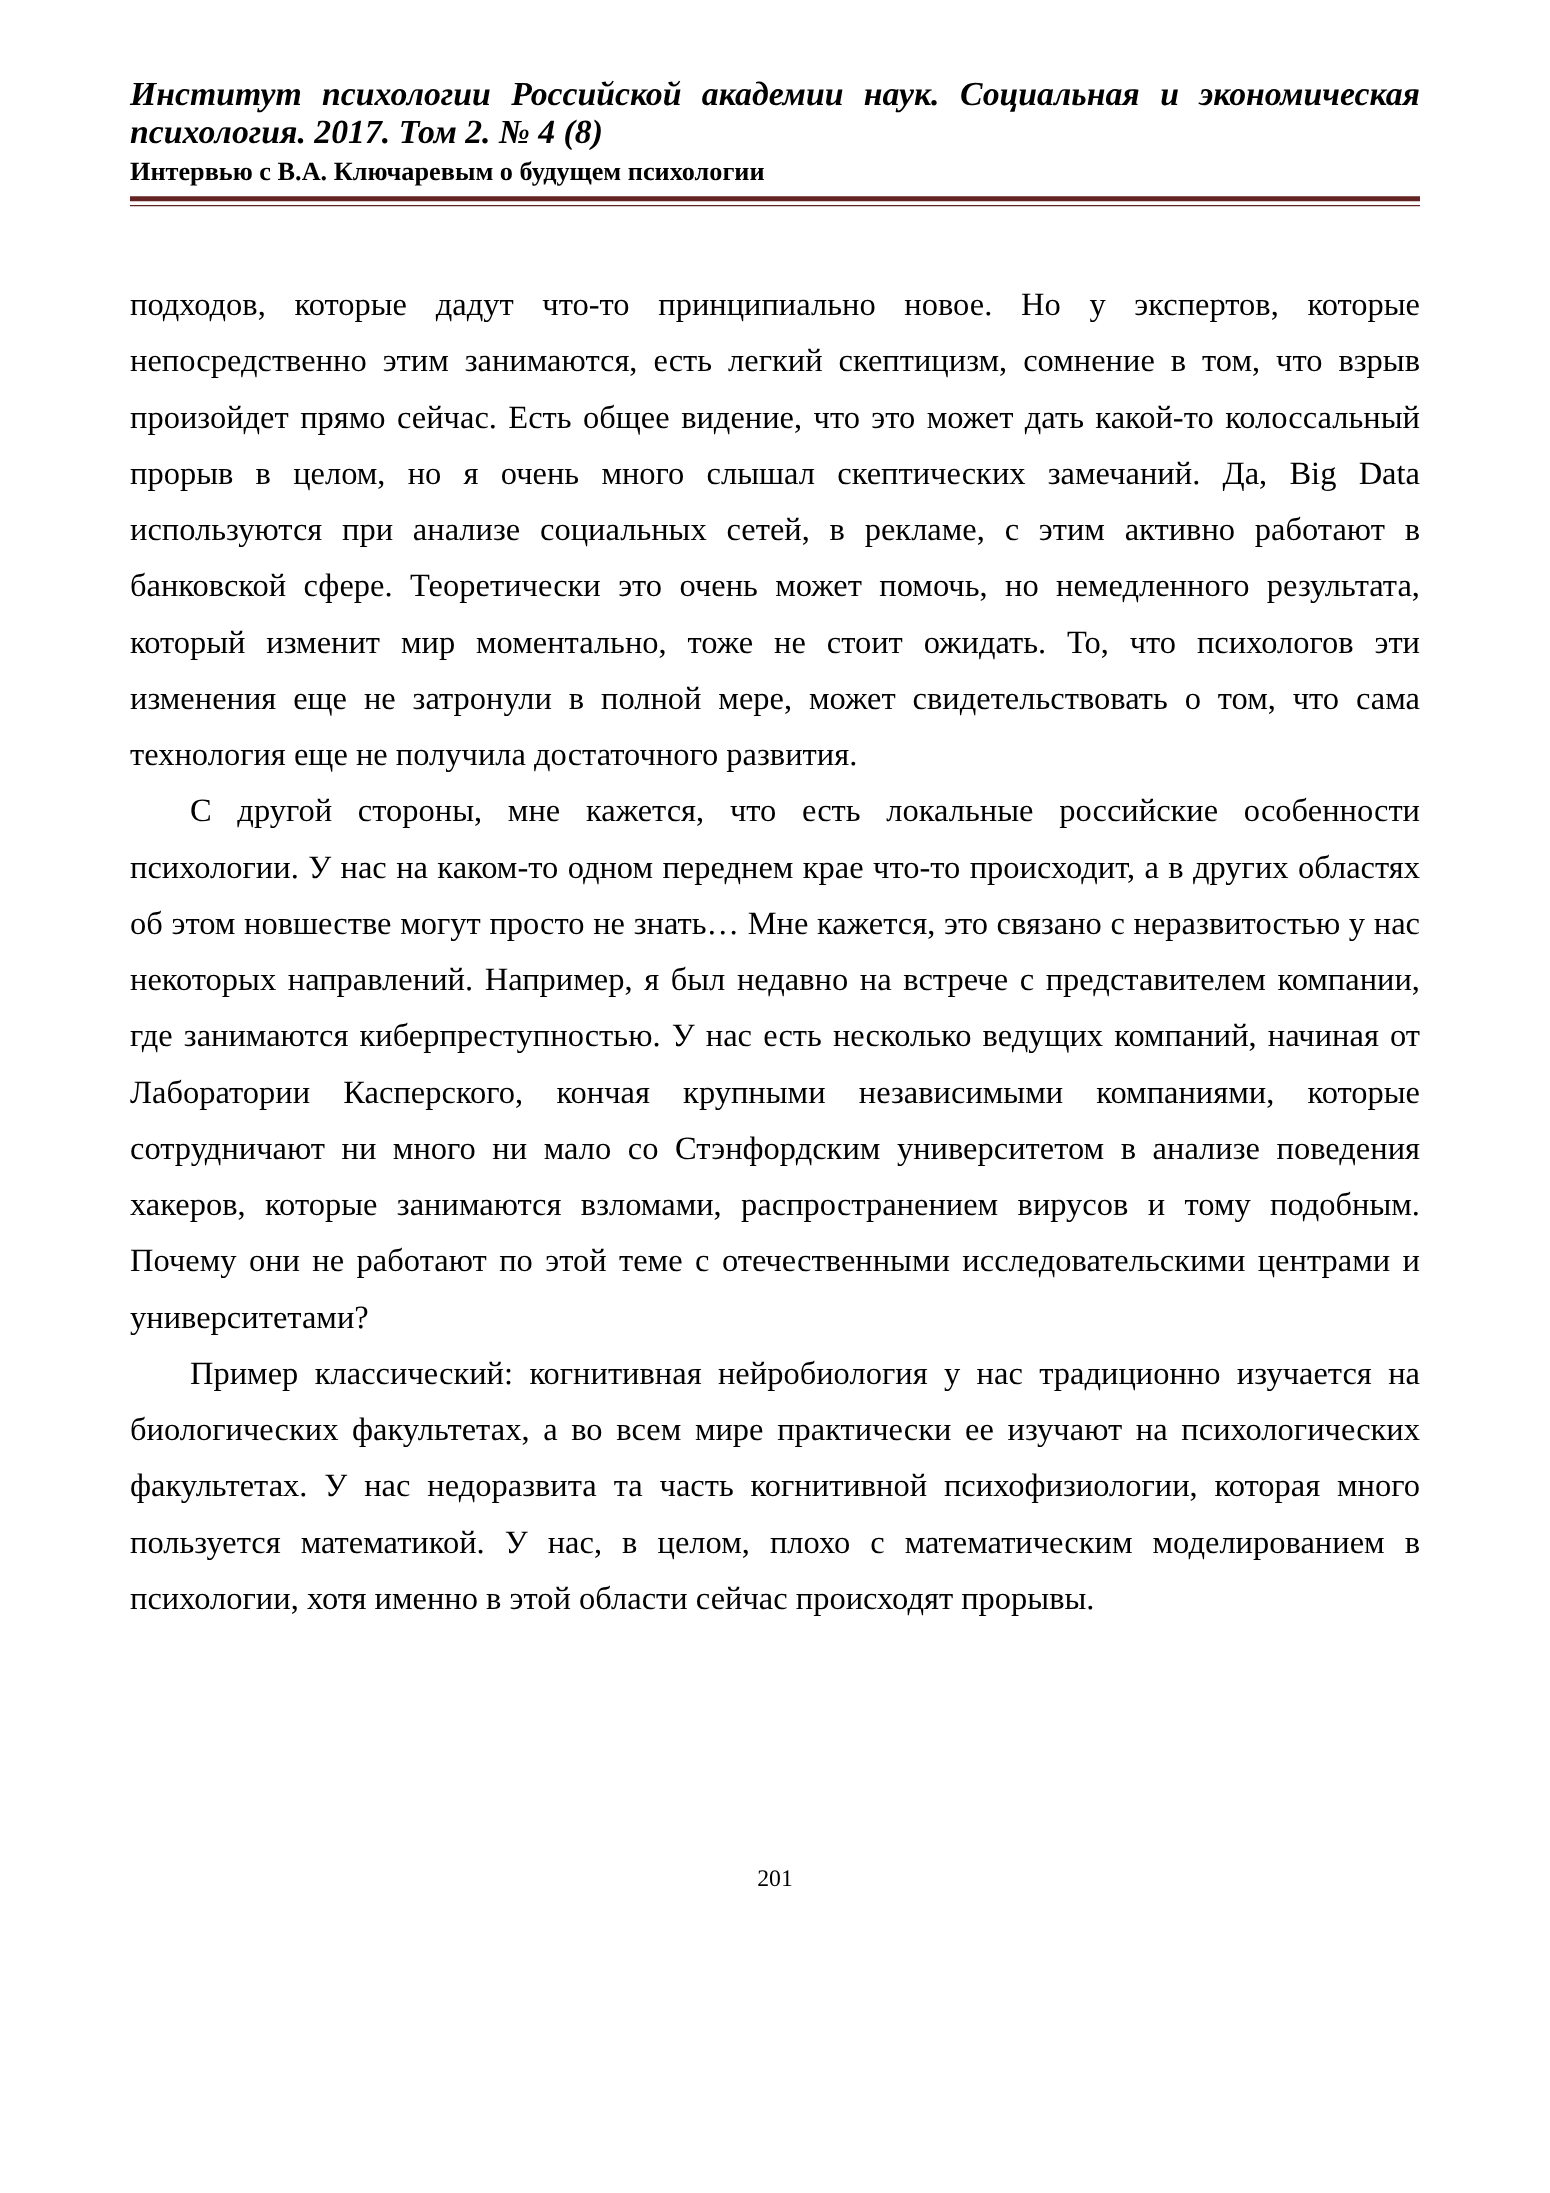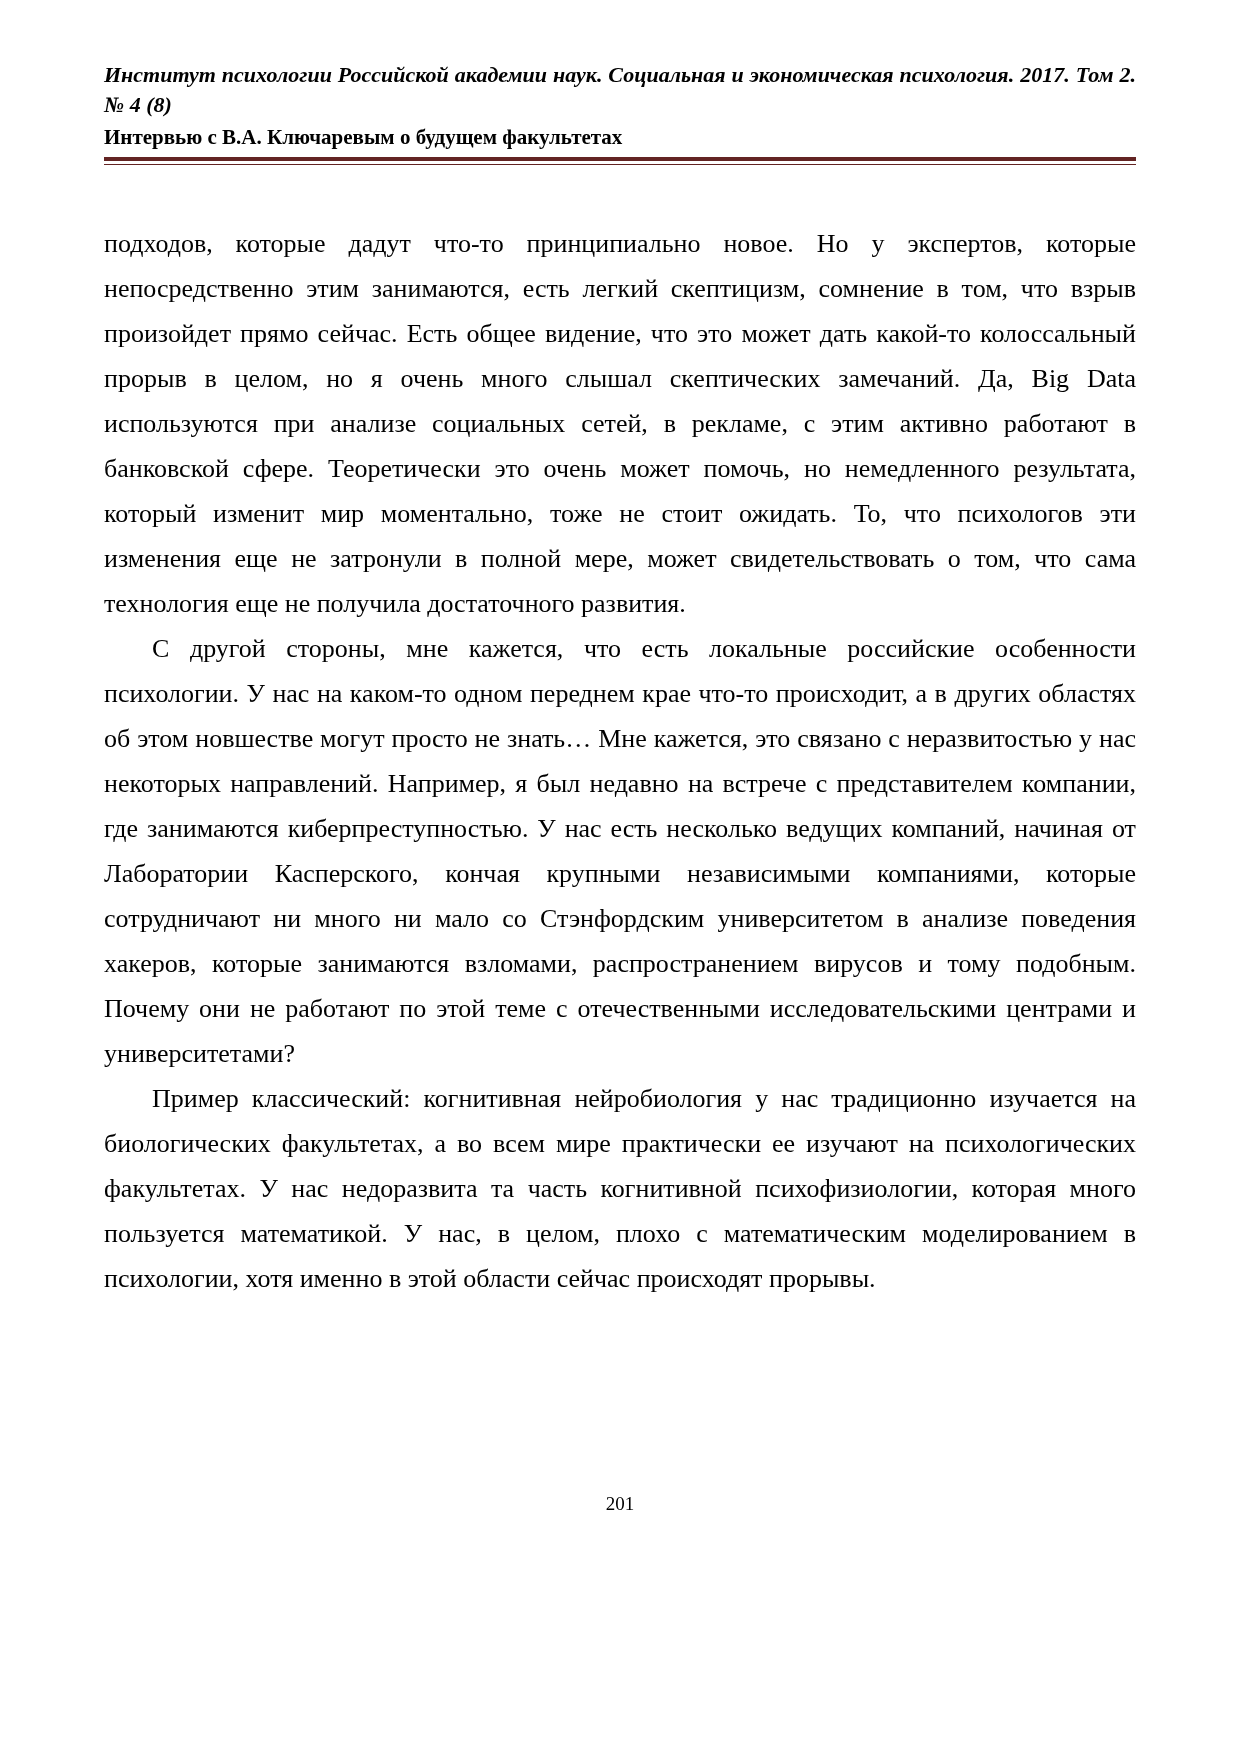--- a/index.html
+++ b/index.html
@@ -18,21 +18,21 @@
     font-family: "Liberation Serif", "DejaVu Serif", serif;
     color: #000000;
     overflow: hidden;
   }
   .doc-header {
     text-align: justify;
   }
   .journal-line {
     font-weight: bold;
     font-style: italic;
-    font-size: 22px;
+    font-size: 27px;
     line-height: 30px;
     text-align: justify;
   }
   .article-title {
     font-weight: bold;
     font-size: 21px;
     line-height: 30px;
     margin-top: 2px;
   }
   .header-rule {
@@ -66,21 +66,21 @@
     line-height: 24px;
   }
 </style>
 </head>
 <body>
 
 <div class="page">
 
   <header class="doc-header">
     <div class="journal-line">Институт психологии Российской академии наук. Социальная и экономическая психология. 2017. Том 2. № 4 (8)</div>
-    <div class="article-title">Интервью с В.А. Ключаревым о будущем факультетах</div>
+    <div class="article-title">Интервью с В.А. Ключаревым о будущем психологии</div>
     <div class="header-rule" style="border-color: rgb(99, 36, 35);"></div>
   </header>
 
   <main class="doc-body">
     <p class="para no-indent">подходов, которые дадут что-то принципиально новое. Но у экспертов, которые непосредственно этим занимаются, есть легкий скептицизм, сомнение в том, что взрыв произойдет прямо сейчас. Есть общее видение, что это может дать какой-то колоссальный прорыв в целом, но я очень много слышал скептических замечаний. Да, Big Data используются при анализе социальных сетей, в рекламе, с этим активно работают в банковской сфере. Теоретически это очень может помочь, но немедленного результата, который изменит мир моментально, тоже не стоит ожидать. То, что психологов эти изменения еще не затронули в полной мере, может свидетельствовать о том, что сама технология еще не получила достаточного развития.</p>
     <p class="para">С другой стороны, мне кажется, что есть локальные российские особенности психологии. У нас на каком-то одном переднем крае что-то происходит, а в других областях об этом новшестве могут просто не знать… Мне кажется, это связано с неразвитостью у нас некоторых направлений. Например, я был недавно на встрече с представителем компании, где занимаются киберпреступностью. У нас есть несколько ведущих компаний, начиная от Лаборатории Касперского, кончая крупными независимыми компаниями, которые сотрудничают ни много ни мало со Стэнфордским университетом в анализе поведения хакеров, которые занимаются взломами, распространением вирусов и тому подобным. Почему они не работают по этой теме с отечественными исследовательскими центрами и университетами?</p>
     <p class="para">Пример классический: когнитивная нейробиология у нас традиционно изучается на биологических факультетах, а во всем мире практически ее изучают на психологических факультетах. У нас недоразвита та часть когнитивной психофизиологии, которая много пользуется математикой. У нас, в целом, плохо с математическим моделированием в психологии, хотя именно в этой области сейчас происходят прорывы.</p>
   </main>
 
   <footer class="page-footer">

